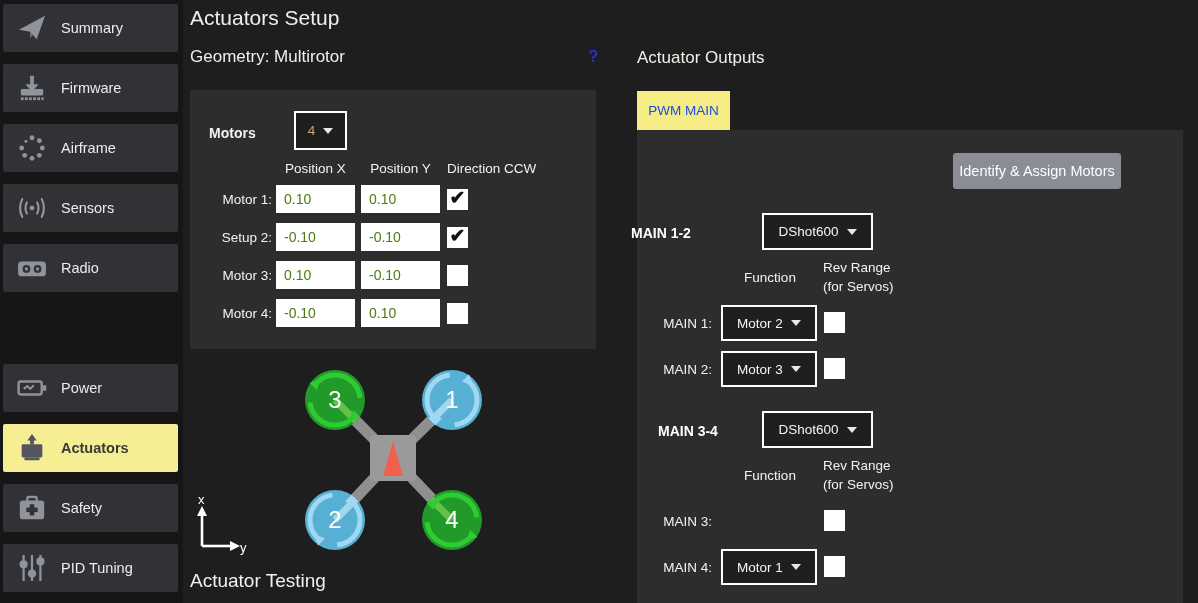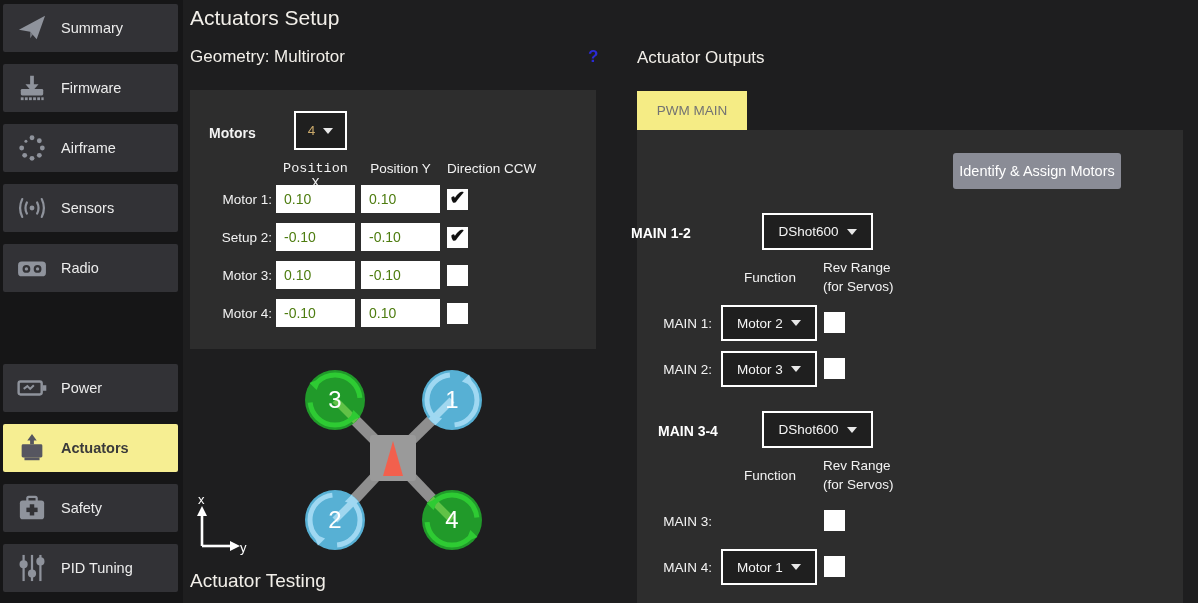--- a/index.html
+++ b/index.html
@@ -50,22 +50,22 @@
     display:flex; align-items:center; justify-content:center;
     gap:8px; cursor:pointer;
   }
   .dd .txt { color:#f5f5f5; font-size:13.5px; }
   .dd .car {
     width:0; height:0; border-left:5px solid transparent;
     border-right:5px solid transparent; border-top:6px solid #e8e8e8;
   }
   
   #pwm-tab {
-    position:absolute; left:637px; top:91px; width:110px; height:39px;
-    background:#f5ec85; color:#737373; font-size:13.5px; font-weight:400;
+    position:absolute; left:637px; top:91px; width:93px; height:39px;
+    background:#f5ec85; color:#1d4ed8; font-size:13.5px; font-weight:400;
     display:flex; align-items:center; justify-content:center; cursor:pointer;
   }
   #identify-btn {
     position:absolute; left:953px; top:153px; width:168px; height:36px;
     background:#8a8c96; color:#fff; font-size:14.5px; border:none;
     border-radius:3px; display:flex; align-items:center; justify-content:center;
     cursor:pointer; font-family:"Liberation Sans", sans-serif;
   }
   .grplbl { position:absolute; color:#fff; font-size:14px; font-weight:700; }
   .help-q {
@@ -208,21 +208,21 @@
   <div class="help-q">?</div>
 
   <div class="panel" style="left:190px; top:90px; width:406px; height:259px;"></div>
 
   <div class="rowlbl" style="left:209px; top:125px; font-weight:700; font-size:14px; text-align:left;">Motors</div>
   <div class="dd" style="left:294px; top:111px; width:53px; height:39px;">
     <span class="txt" style="color:#c9a86a;">4</span>
     <span class="car"></span>
   </div>
 
-  <div class="colhdr" style="left:276px; top:161px; width:79px; text-align:center;font-family:Liberation Mono, monospace;">Position X</div>
+  <div class="colhdr" style="left:276px; top:161px; width:79px; text-align:center;">Position X</div>
   <div class="colhdr" style="left:361px; top:161px; width:79px; text-align:center;">Position Y</div>
   <div class="colhdr" style="left:447px; top:161px;">Direction CCW</div>
 
   <div class="rowlbl" style="left:192px; top:192px; width:80px;">Motor 1:</div>
   <input class="fld" style="left: 276px; top: 185px;" value="0.10">
   <input class="fld" style="left: 361px; top: 185px;" value="0.10">
   <div class="chk" style="left:447px; top:189px;">✔</div>
 
   <div class="rowlbl" style="left:192px; top:230px; width:80px;">Setup 2:</div>
   <input class="fld" style="left: 276px; top: 223px;" value="-0.10">

